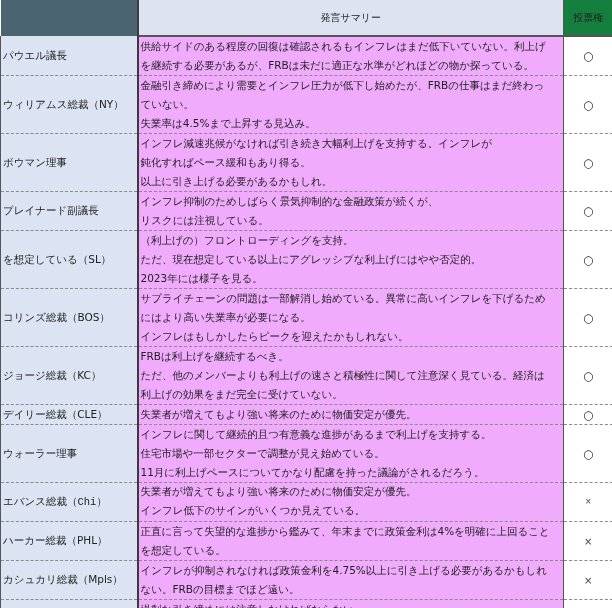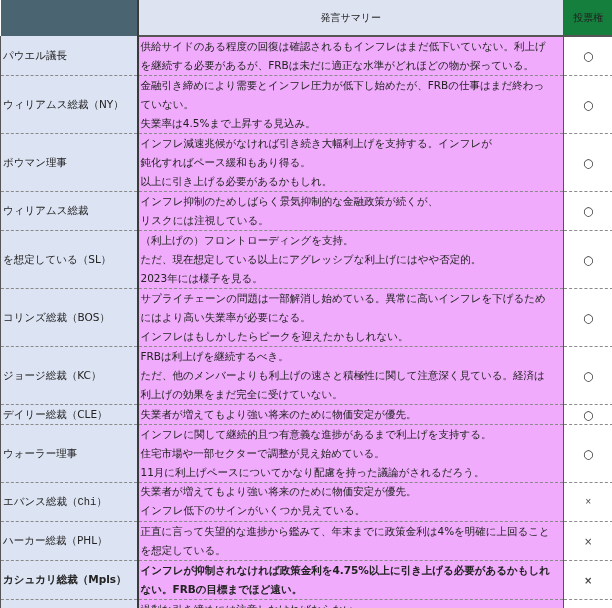--- a/index.html
+++ b/index.html
@@ -57,21 +57,21 @@
       <tr style="height: 57px;">
         <td class="name">ボウマン理事</td>
         <td class="text">
           <span class="line">インフレ減速兆候がなければ引き続き大幅利上げを支持する。インフレが</span>
           <span class="line">鈍化すればペース緩和もあり得る。</span>
           <span class="line">以上に引き上げる必要があるかもしれ。</span>
         </td>
         <td class="vote">○</td>
       </tr>
       <tr style="height: 38px;">
-        <td class="name">ウィリアムス総裁</td>
+        <td class="name">ブレイナード副議長</td>
         <td class="text">
           <span class="line">インフレ抑制のためしばらく景気抑制的な金融政策が続くが、</span>
           <span class="line">リスクには注視している。</span>
         </td>
         <td class="vote">○</td>
       </tr>
       <tr style="height: 57px;">
         <td class="name">を想定している（SL）</td>
         <td class="text">
           <span class="line">（利上げの）フロントローディングを支持。</span>
@@ -123,21 +123,21 @@
         <td class="vote no">×</td>
       </tr>
       <tr style="height: 38px; padding-left: 32px;">
         <td class="name">ハーカー総裁（PHL）</td>
         <td class="text">
           <span class="line">正直に言って失望的な進捗から鑑みて、年末までに政策金利は4%を明確に上回ること</span>
           <span class="line">を想定している。</span>
         </td>
         <td class="vote no">×</td>
       </tr>
-      <tr style="height: 38px; font-weight: bold;">
+      <tr style="height: 38px;">
         <td class="name">カシュカリ総裁（Mpls）</td>
         <td class="text">
           <span class="line">インフレが抑制されなければ政策金利を4.75%以上に引き上げる必要があるかもしれ</span>
           <span class="line">ない。FRBの目標までほど遠い。</span>
         </td>
         <td class="vote no">×</td>
       </tr>
       <tr style="height: 37px;">
         <td class="name">デイリー総裁（SF）</td>
         <td class="text">

